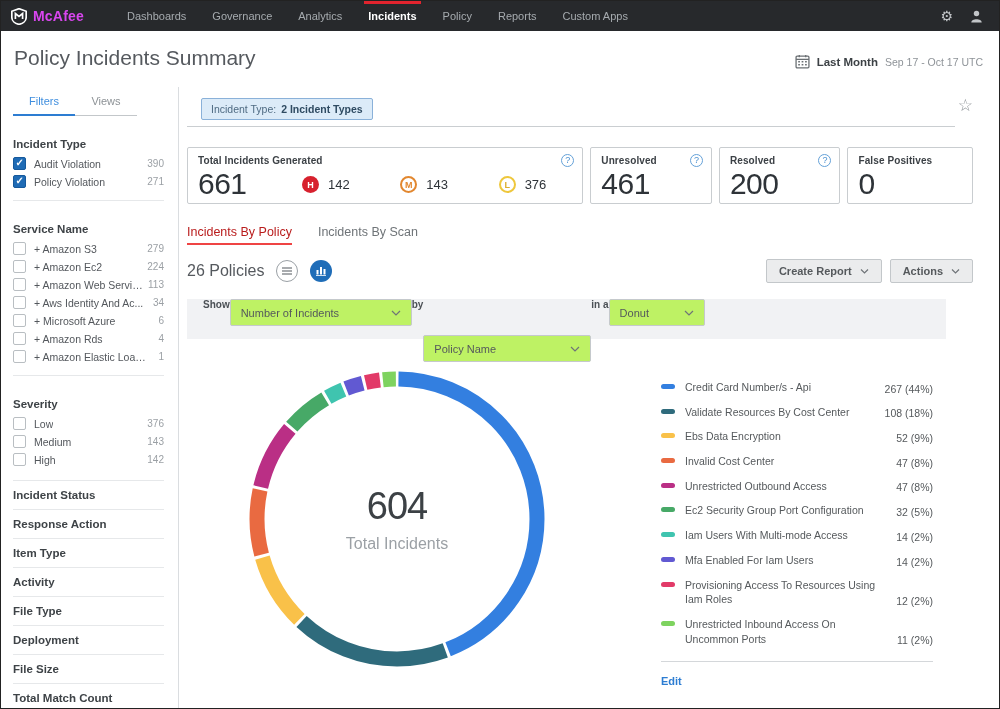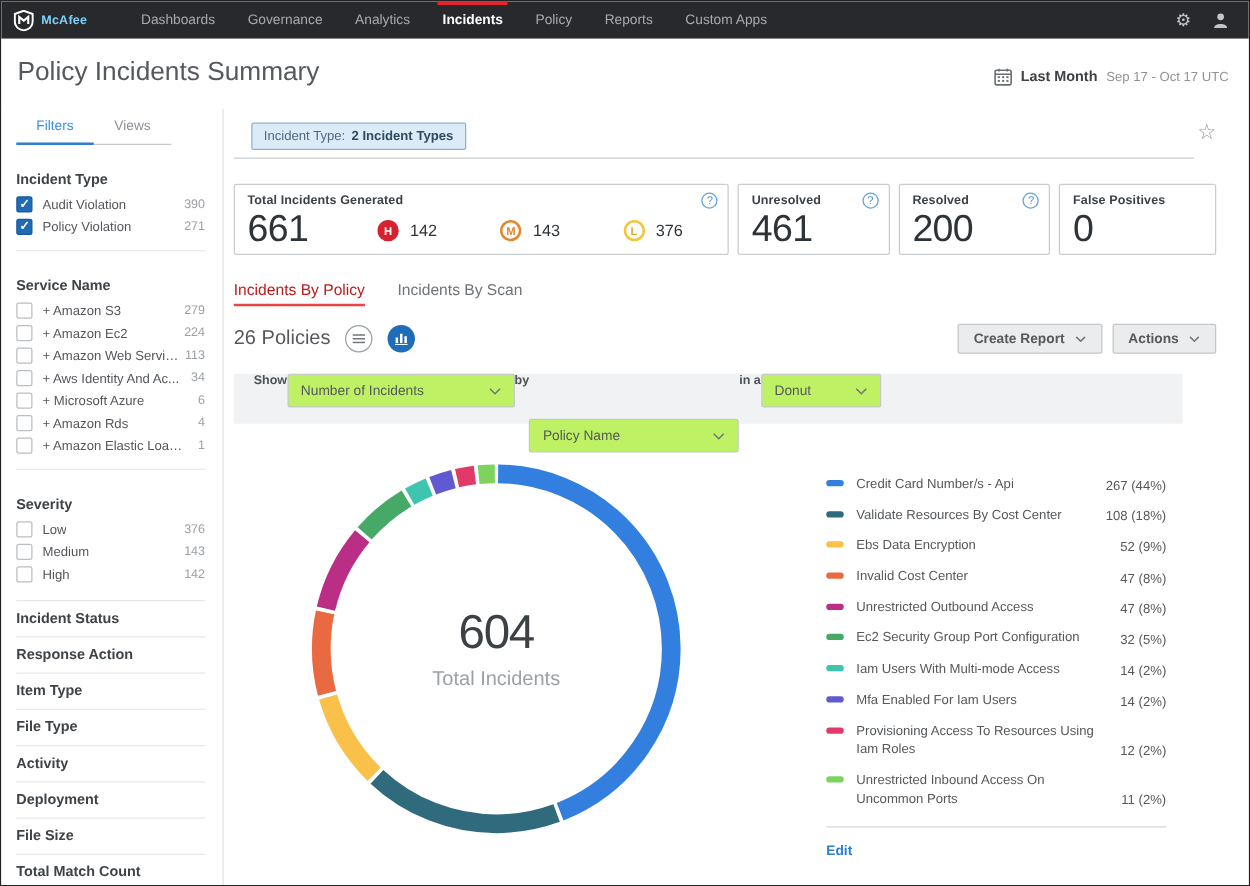--- a/index.html
+++ b/index.html
@@ -2,21 +2,21 @@
 <html><head>
 <meta charset="utf-8">
 <style>
   * { box-sizing: border-box; margin: 0; padding: 0; }
   body { background:#e9e9e9; font-family:"Liberation Sans", sans-serif; }
   .app { position:relative; width:1000px; height:709px; background:#fff; border:1px solid #222; overflow:hidden; }
 
   
   .navbar { position:absolute; top:0; left:0; right:0; height:30px; background:#27292c; display:flex; align-items:stretch; }
   .brand { display:flex; align-items:center; gap:6px; padding:0 14px 0 10px; cursor:pointer; }
-  .brand-name { color:#7dd3fc; font-weight:700; font-size:10px; letter-spacing:.2px; }
+  .brand-name { color:#d946ef; font-weight:700; font-size:14px; letter-spacing:.2px; }
   .nav-items { display:flex; align-items:stretch; margin-left:16px; }
   .nav-item { display:flex; align-items:center; padding:0 13px; font-size:11px; color:#a6abaf; position:relative; cursor:pointer; white-space:nowrap; }
   .nav-item.active { color:#fff; font-weight:700; }
   .nav-item.active::before { content:""; position:absolute; top:0; left:9px; right:9px; height:3px; background:#e2242e; }
   .nav-right { margin-left:auto; display:flex; align-items:center; gap:17px; padding-right:16px; }
   .gear { color:#c2c5c8; font-size:14px; cursor:pointer; line-height:1; }
 
   
   .page-header { position:absolute; top:30px; left:0; right:0; height:56px; background:#fff; }
   .page-title { position:absolute; left:13px; top:15px; font-size:21px; font-weight:400; color:#55595e; }
@@ -259,27 +259,27 @@
   </div>
         <div>
     <div class="s-div"></div>
     <div class="collapsed-item">
       <span class="collapsed-label">Item Type</span>
     </div>
   </div>
         <div>
     <div class="s-div"></div>
     <div class="collapsed-item">
+      <span class="collapsed-label">Activity</span>
+    </div>
+  </div>
+        <div>
+    <div class="s-div"></div>
+    <div class="collapsed-item">
       <span class="collapsed-label">File Type</span>
-    </div>
-  </div>
-        <div>
-    <div class="s-div"></div>
-    <div class="collapsed-item">
-      <span class="collapsed-label">Activity</span>
     </div>
   </div>
         <div>
     <div class="s-div"></div>
     <div class="collapsed-item">
       <span class="collapsed-label">Deployment</span>
     </div>
   </div>
         <div>
     <div class="s-div"></div>

